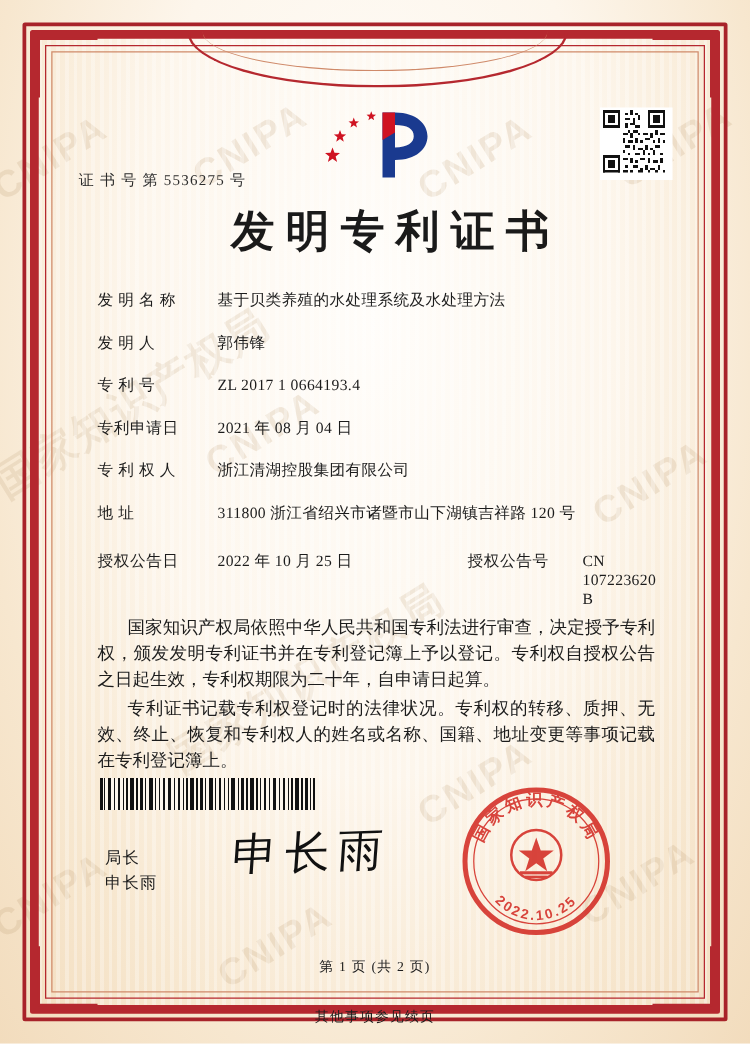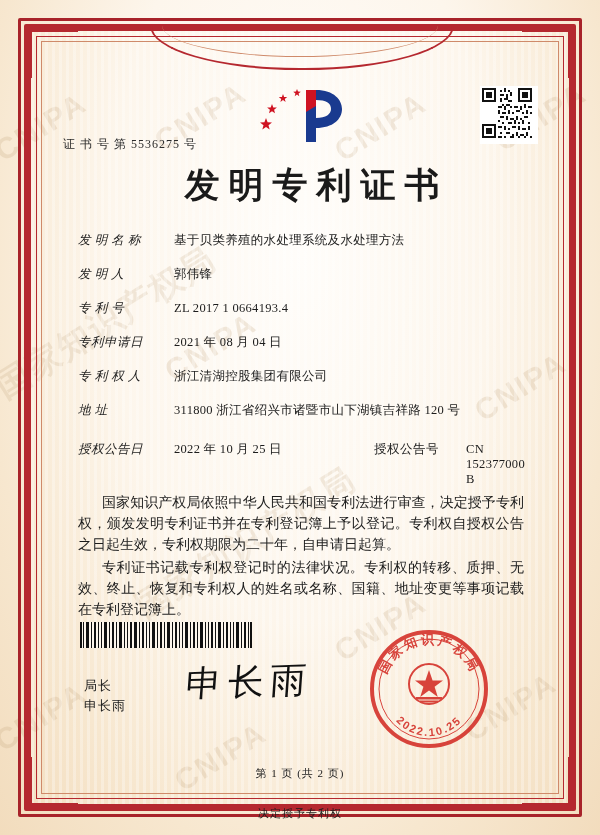--- a/index.html
+++ b/index.html
@@ -158,21 +158,20 @@
     align-items: baseline;
     margin-bottom: 17px;
     font-size: 12.5px;
     color: #1c1c1c;
   }
   .field-label {
     width: 96px;
     flex: 0 0 96px;
     letter-spacing: 0.5px;
     white-space: nowrap;
-    font-style: italic;
   }
   .field-value {
     flex: 1;
     letter-spacing: 0.3px;
   }
   .field-row.split .field-value { flex: 0 0 auto; width: 200px; }
   .field-label2 {
     flex: 0 0 92px;
     letter-spacing: 0.5px;
     white-space: nowrap;
@@ -400,21 +399,21 @@
       <span class="field-value">浙江清湖控股集团有限公司</span>
     </div>
     <div class="field-row">
       <span class="field-label">地          址</span>
       <span class="field-value">311800 浙江省绍兴市诸暨市山下湖镇吉祥路 120 号</span>
     </div>
     <div class="field-row split" style="margin-top:22px;">
       <span class="field-label">授权公告日</span>
       <span class="field-value">2022 年 10 月 25 日</span>
       <span class="field-label2">授权公告号</span>
-      <span class="field-value" style="flex:1;">CN 152377000 B</span>
+      <span class="field-value" style="flex:1;">CN 107223620 B</span>
     </div>
   </div>
 
   <div class="paras">
     <p>国家知识产权局依照中华人民共和国专利法进行审查，决定授予专利权，颁发发明专利证书并在专利登记簿上予以登记。专利权自授权公告之日起生效，专利权期限为二十年，自申请日起算。</p>
     <p>专利证书记载专利权登记时的法律状况。专利权的转移、质押、无效、终止、恢复和专利权人的姓名或名称、国籍、地址变更等事项记载在专利登记簿上。</p>
   </div>
 
   <div class="barcode">
     <svg width="172" height="26" shape-rendering="crispEdges">
@@ -500,13 +499,13 @@
         <text font-family="'Liberation Sans', sans-serif" font-size="11" fill="#d2261f" font-weight="bold" letter-spacing="2">
           <textPath href="#sealArcBot" startOffset="50%" text-anchor="middle">2022.10.25</textPath>
         </text>
       </g>
     </svg>
   </div>
 
   <div class="page-no">第 1 页 (共 2 页)</div>
 </div>
 
-<div class="footer-note">决定授予专利权</div>
+<div class="footer-note">其他事项参见续页</div>
 
 </body></html>

